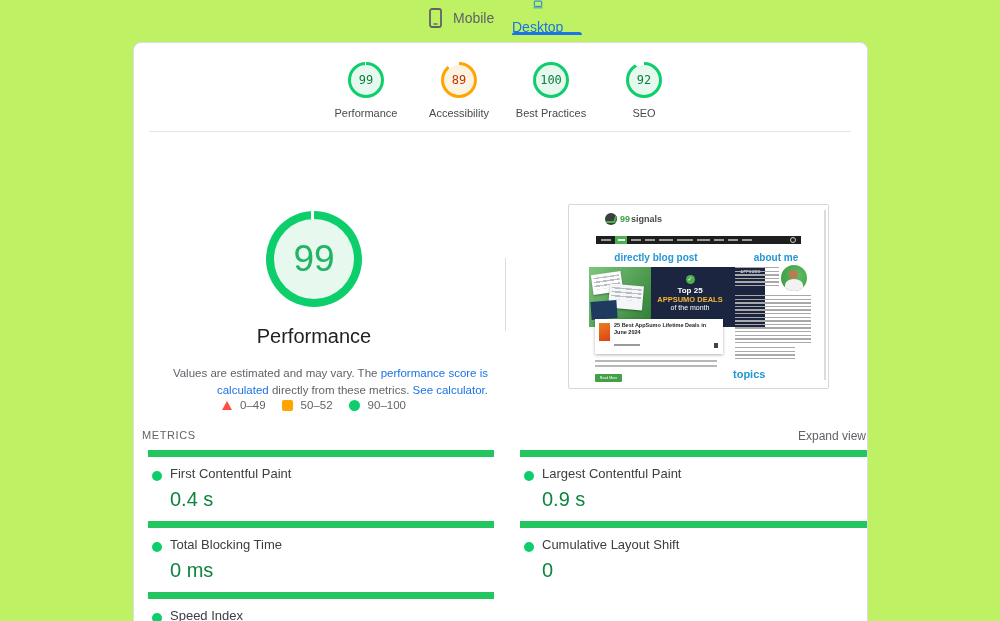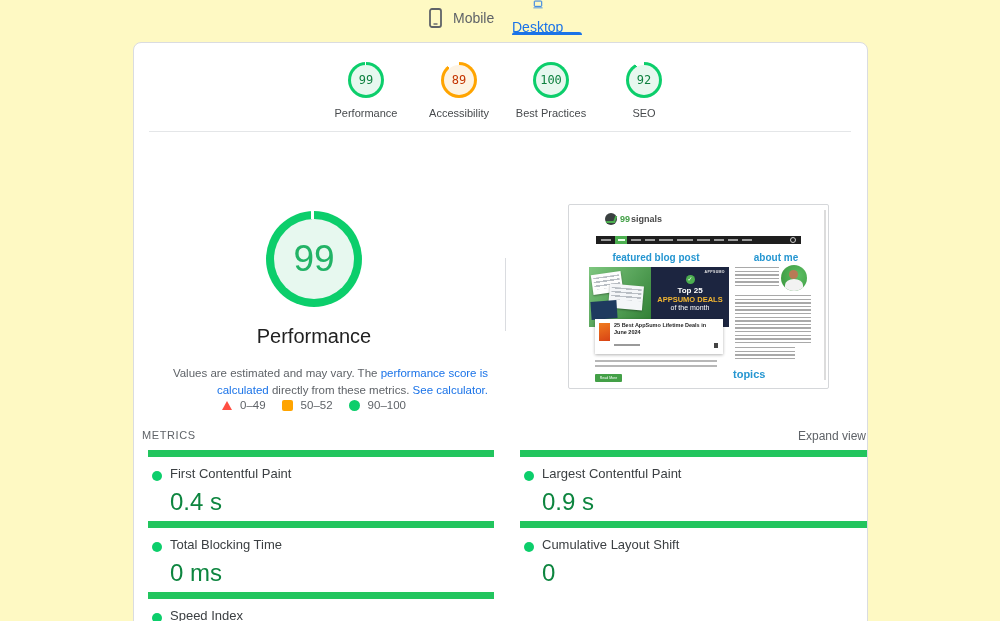--- a/index.html
+++ b/index.html
@@ -1,16 +1,16 @@
 <!DOCTYPE html>
 <html><head>
 <meta charset="utf-8">
 <style>
   html,body{margin:0;padding:0;background:#fff;font-family:"Liberation Sans",sans-serif;}
-  .stage{position:relative;width:1000px;height:621px;background:#fef9c3;overflow:hidden;}
+  .stage{position:relative;width:1000px;height:621px;background:#bef264;overflow:hidden;}
 
   
   .tab{position:absolute;top:0;height:35px;display:flex;align-items:center;gap:10px;cursor:pointer;font-size:14px;}
   .tab-mobile{left:428px;color:#5f6368;}
   .tab-desktop{left:512px;color:#1a73e8;font-weight:500;flex-direction:column;}
   .tab-underline{position:absolute;left:512px;top:32px;width:70px;height:3px;background:#1a73e8;border-radius:3px 3px 0 0;}
 
   
   .card{position:absolute;left:133px;top:42px;width:733px;height:600px;border:1px solid #dadce0;border-radius:8px;background:#fff;}
   .hr-top{position:absolute;left:149px;top:131px;width:702px;height:1px;background:#e4e6e8;}
@@ -54,21 +54,21 @@
   .t-logo-99{left:51px;top:9px;font-size:9px;font-weight:bold;color:#43a047;}
   .t-logo-sig{left:62px;top:9px;font-size:9px;font-weight:bold;color:#4a4a4a;}
   .t-nav{left:27px;top:31px;width:205px;height:8px;background:#1e1e1e;display:flex;align-items:center;gap:4px;padding:0 5px;box-sizing:border-box;position:absolute;}
   .t-nav span{position:static;display:block;width:10px;height:2px;background:#9b9b9b;}
   .t-nav .act{width:12px;height:8px;background:#4caf50;display:flex;align-items:center;justify-content:center;}
   .t-nav .act b{display:block;width:7px;height:2px;background:#eaffea;}
   .t-nav .sp{flex:1;background:transparent;}
   .t-nav .srch{width:4px;height:4px;border:1px solid #cfcfcf;border-radius:50%;background:transparent;}
   .t-feat-h{left:12px;top:47px;width:150px;text-align:center;font-size:10px;font-weight:bold;color:#2596d1;}
   .t-about-h{left:164px;top:47px;width:86px;text-align:center;font-size:10px;font-weight:bold;color:#2596d1;}
-  .t-img{left:20px;top:62px;width:140px;height:60px;background:#1c2540;overflow:hidden;}
+  .t-img{left:20px;top:62px;width:140px;height:60px;background:#1c2540;overflow:hidden;padding-left:36px;}
   .t-img .coll{left:0;top:0;width:62px;height:60px;background:linear-gradient(125deg,#7ec77f,#2e7d32);}
   .t-img .w1{left:3px;top:6px;width:30px;height:20px;background:#fdfdfd;transform:rotate(-8deg);box-shadow:0 1px 2px rgba(0,0,0,.35);}
   .t-img .w2{left:20px;top:18px;width:34px;height:24px;background:#f4f6f8;transform:rotate(5deg);box-shadow:0 1px 2px rgba(0,0,0,.35);}
   .t-img .w3{left:2px;top:34px;width:26px;height:18px;background:#1e3a5f;transform:rotate(-4deg);}
   .t-img .w1 i,.t-img .w2 i{position:absolute;left:2px;right:2px;top:3px;height:12px;
       background:repeating-linear-gradient(to bottom,#b9bec4 0,#b9bec4 1.5px,transparent 1.5px,transparent 4px);}
   .t-img .brand{right:4px;top:3px;font-size:3.5px;letter-spacing:.4px;color:#e8e8e8;font-weight:bold;}
   .t-promo{left:62px;top:8px;width:78px;text-align:center;}
   .t-promo .chk{position:relative;display:block;margin:0 auto;width:9px;height:9px;border-radius:50%;background:#4caf50;color:#fff;font-size:6px;line-height:9px;}
   .t-promo .l1{position:static;display:block;margin-top:2px;font-size:8px;font-weight:bold;color:#fff;}
@@ -97,21 +97,21 @@
 
   
   .metrics-title{position:absolute;left:142px;top:429px;font-size:11px;letter-spacing:.6px;color:#5f6368;}
   .expand{position:absolute;left:770px;top:429px;width:96px;text-align:right;font-size:12px;color:#5f6368;cursor:pointer;}
   .mcol{position:absolute;top:450px;}
   .mcol-left{left:148px;width:346px;}
   .mcol-right{left:520px;width:347px;}
   .mrow{position:relative;height:55px;border-top:7px solid #22c55e;padding-top:9px;box-sizing:content-box;}
   .mdot{position:absolute;left:4px;top:14px;width:10px;height:10px;border-radius:50%;background:#0cce6b;}
   .mlabel{margin-left:22px;font-size:13px;color:#3c4043;}
-  .mvalue{margin-left:22px;margin-top:7px;font-size:24px;color:#0d853f;}
+  .mvalue{margin-left:22px;margin-top:7px;font-size:20px;color:#0d853f;}
 </style>
 </head>
 <body>
 
 <div class="stage">
 
   <div class="tab tab-mobile">
     <svg width="15" height="20" viewBox="0 0 15 20">
       <rect x="2" y="1" width="11" height="18" rx="2" fill="none" stroke="#5f6368" stroke-width="1.8"></rect>
       <line x1="5.5" y1="16" x2="9.5" y2="16" stroke="#5f6368" stroke-width="1.4"></line>
@@ -200,21 +200,21 @@
         <span></span>
         <span style="width:14px"></span>
         <span style="width:16px"></span>
       <span style="width:13px"></span>
         <span></span>
         <span></span>
         <span></span>
       <span class="sp"></span>
         <span class="srch"></span>
     </div>
-    <div class="t-feat-h">featured blog post</div>
+    <div class="t-feat-h">directly blog post</div>
     <div class="t-about-h">about me</div>
     <div class="t-img">
       <div class="coll">
         <div class="w1">
             <i></i>
           </div>
         <div class="w2">
             <i></i>
           </div>
         <div class="w3"></div>

